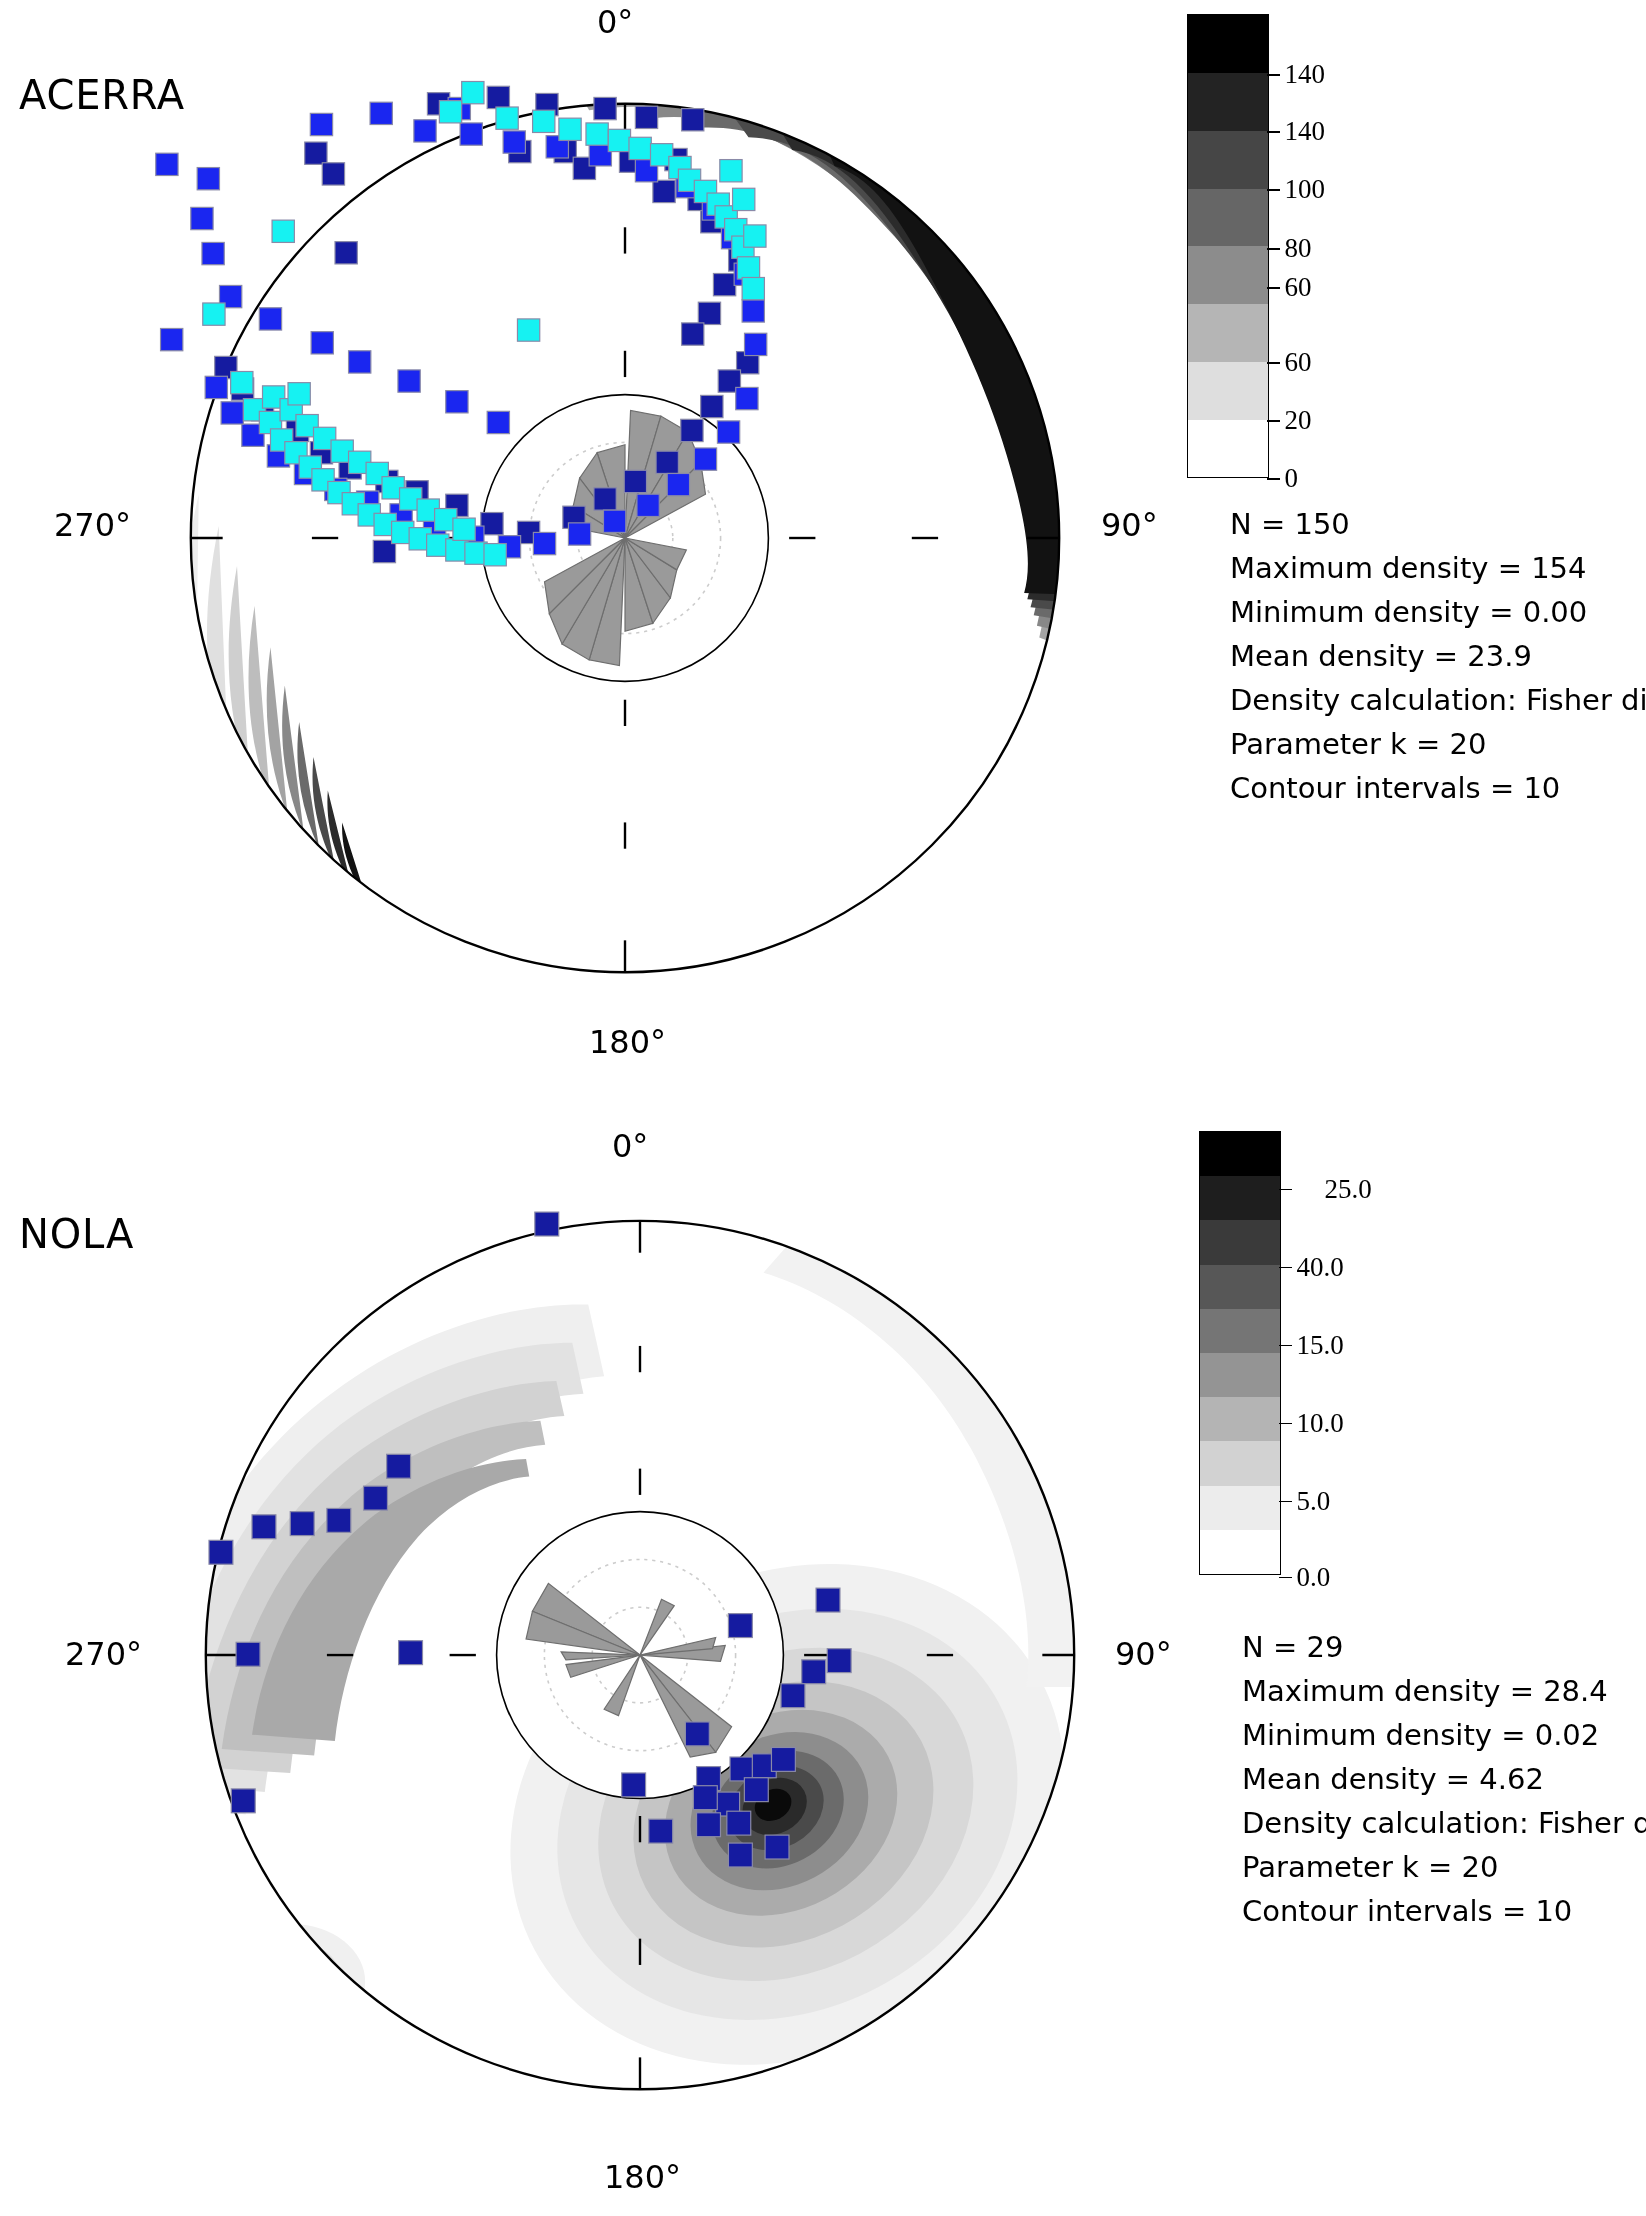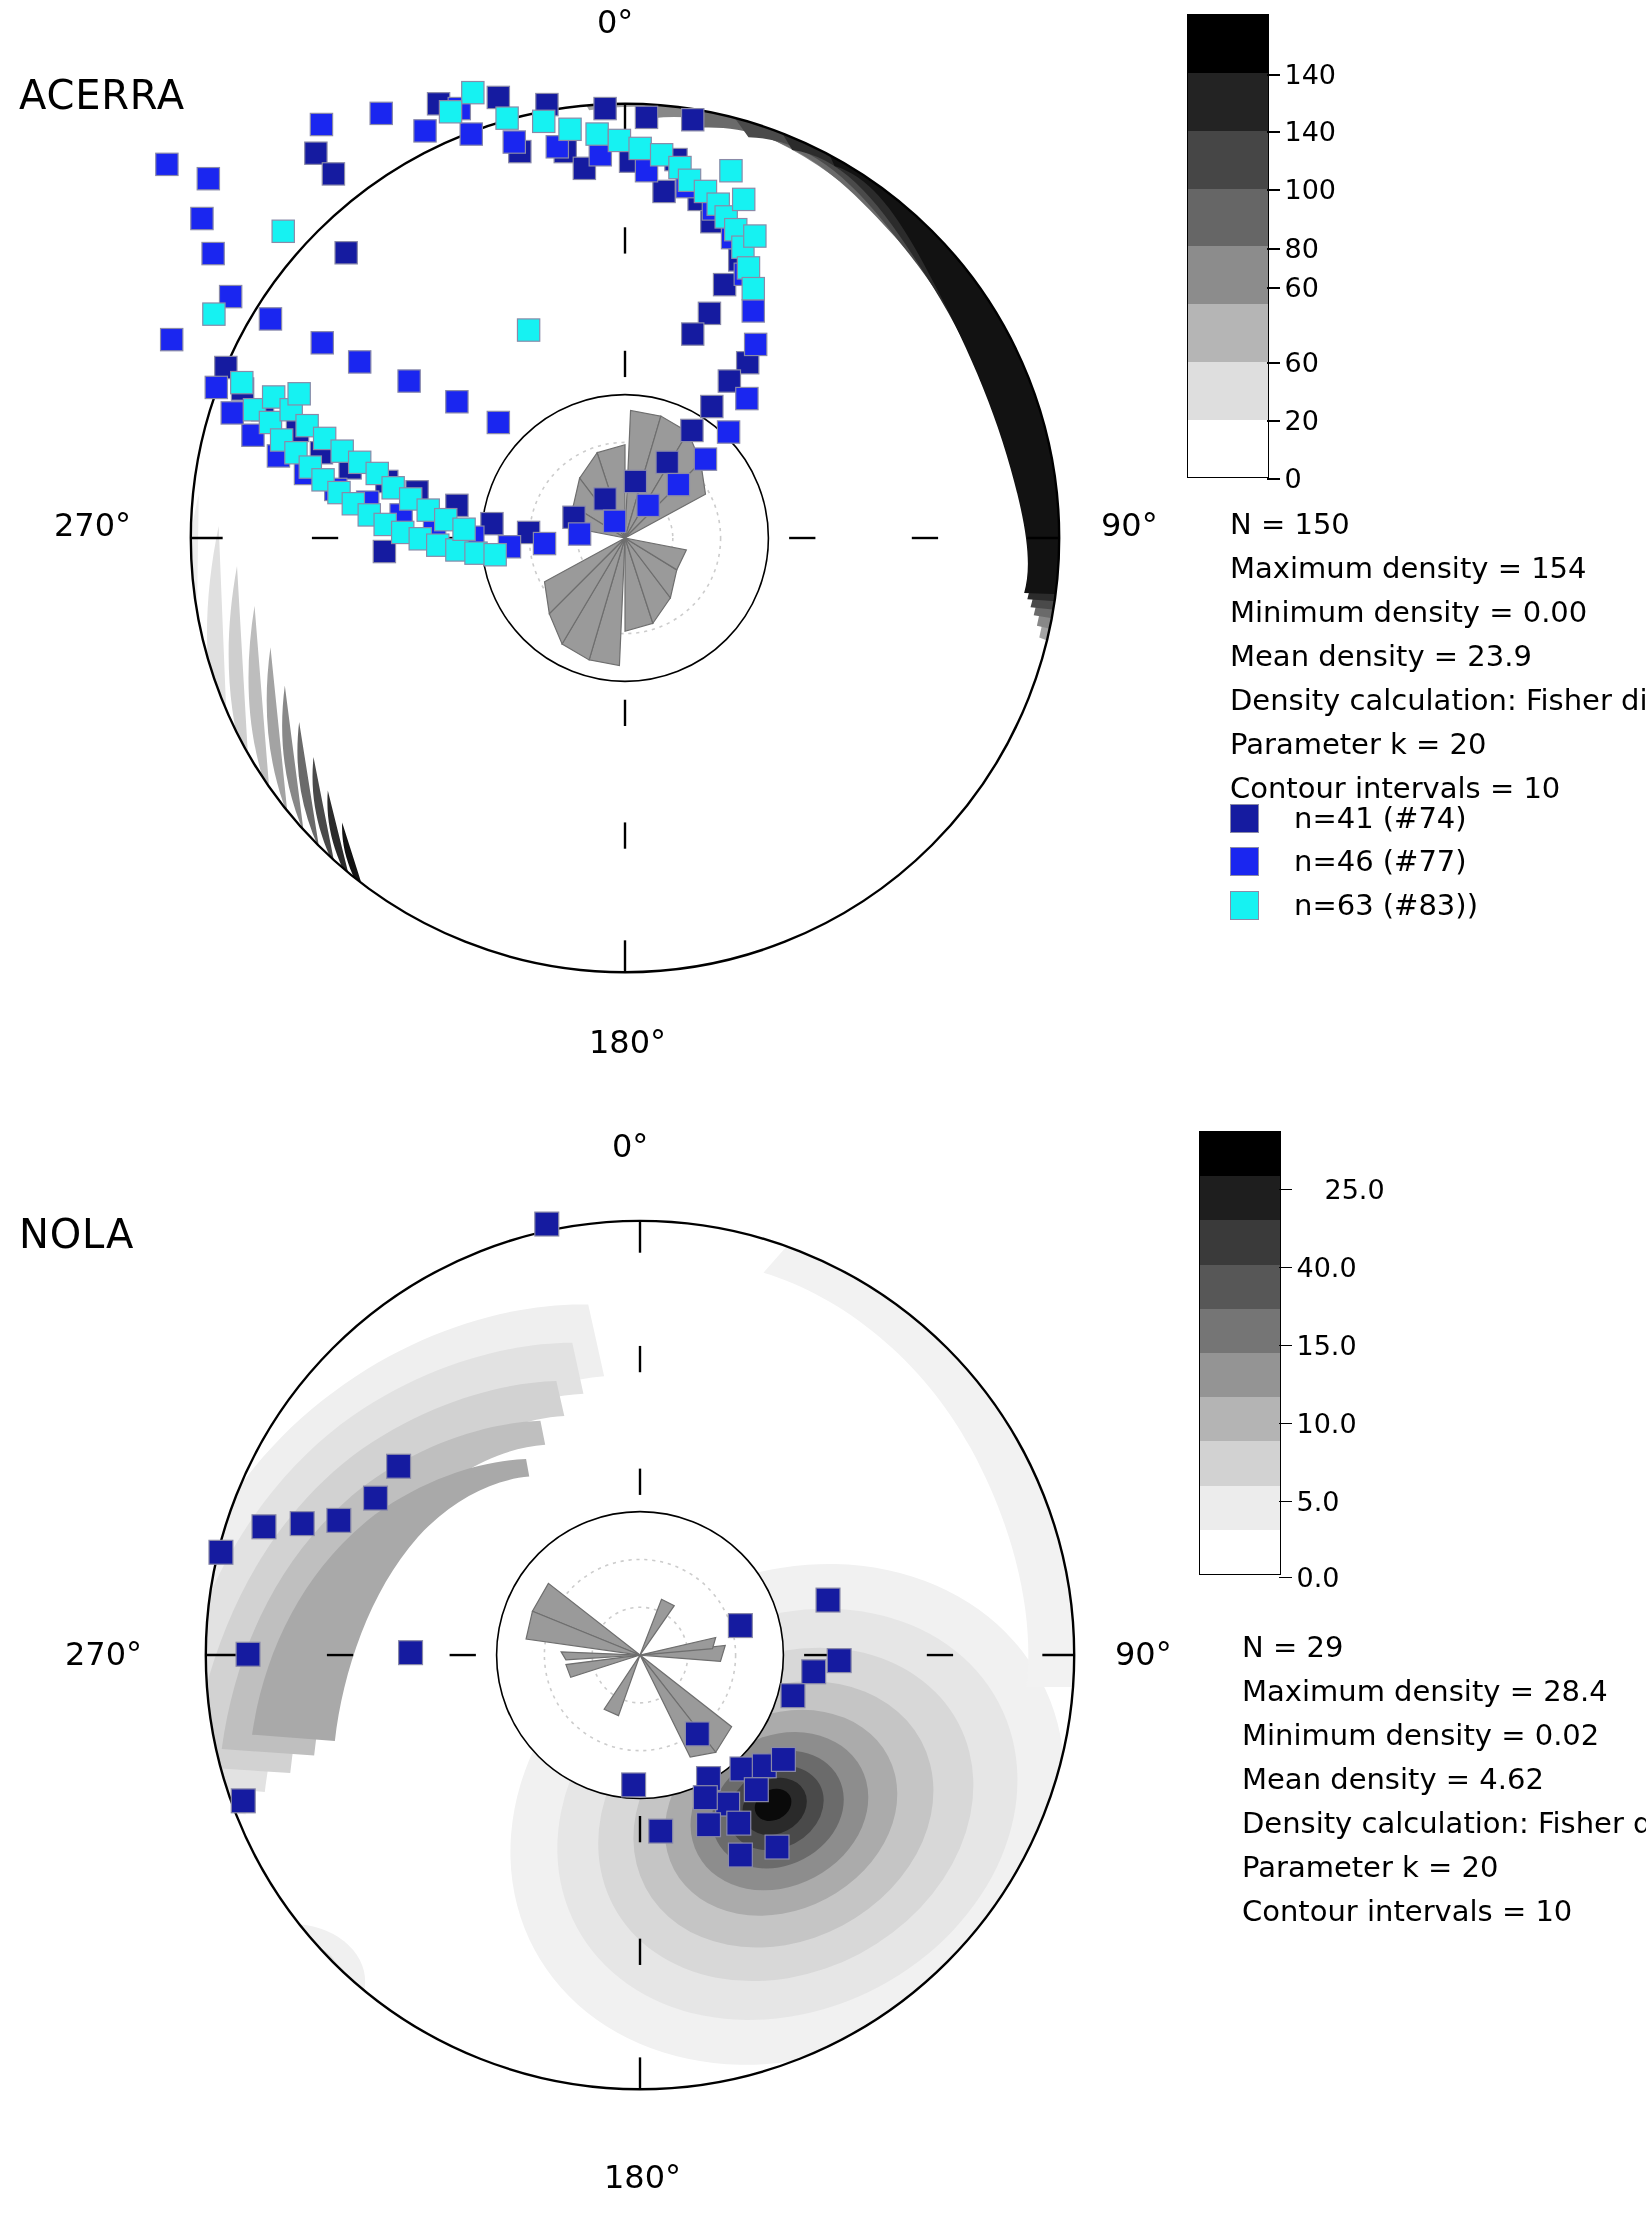--- a/index.html
+++ b/index.html
@@ -13,21 +13,21 @@
   #nola-title{left:19px;top:80px;}
 
   
   .net-wrap{position:absolute;}
   .net-svg{display:block;}
 
   
   .axlabel{position:absolute;font-size:32px;}
 
   
-  .cbar-wrap{position:absolute;}
+  .cbar-wrap{position:absolute;font-family:Liberation Serif, serif;}
   .cbar-box{position:absolute;border:1.6px solid #000;}
   .cbar-seg{width:100%;}
   .cbar-ticks{position:absolute;}
   .cbar-tick{position:absolute;display:flex;align-items:center;}
   .cbar-tick .tickline{width:12.7px;height:1.6px;background:#000;}
   .cbar-tick .ticktxt{font-size:27px;margin-left:4.8px;line-height:1;}
 
   
   .stats{position:absolute;font-size:29px;line-height:1.52;}
   .stats div{white-space:nowrap;}
@@ -334,34 +334,20 @@
   <div class="stats" style="left:1230px;top:502px;">
     <div>N = 150</div>
     <div>Maximum density = 154</div>
     <div>Minimum density = 0.00</div>
     <div>Mean density = 23.9</div>
     <div>Density calculation: Fisher distr.</div>
     <div>Parameter k = 20</div>
     <div>Contour intervals = 10</div>
   </div>
 
-  <div class="legend" style="left:1230px;top:804px;">
-    <div class="legend-row">
-      <span class="legend-swatch" style="background:#151BA0;"></span>
-      <span class="legend-label">n=41 (#74)</span>
-    </div>
-    <div class="legend-row">
-      <span class="legend-swatch" style="background:#1A26F0;"></span>
-      <span class="legend-label">n=46 (#77)</span>
-    </div>
-    <div class="legend-row">
-      <span class="legend-swatch" style="background:#16F2F2;"></span>
-      <span class="legend-label">n=63 (#83))</span>
-    </div>
-  </div>
 </div>
 
 <div class="panel" id="panel-nola">
 
   <div class="panel-title" id="nola-title">NOLA</div>
 
   <div class="axlabel" style="left:612px;top:20px;">0°</div>
   <div class="axlabel" style="left:1115px;top:528px;">90°</div>
   <div class="axlabel" style="left:604px;top:1051px;">180°</div>
   <div class="axlabel" style="left:65px;top:528px;">270°</div>

